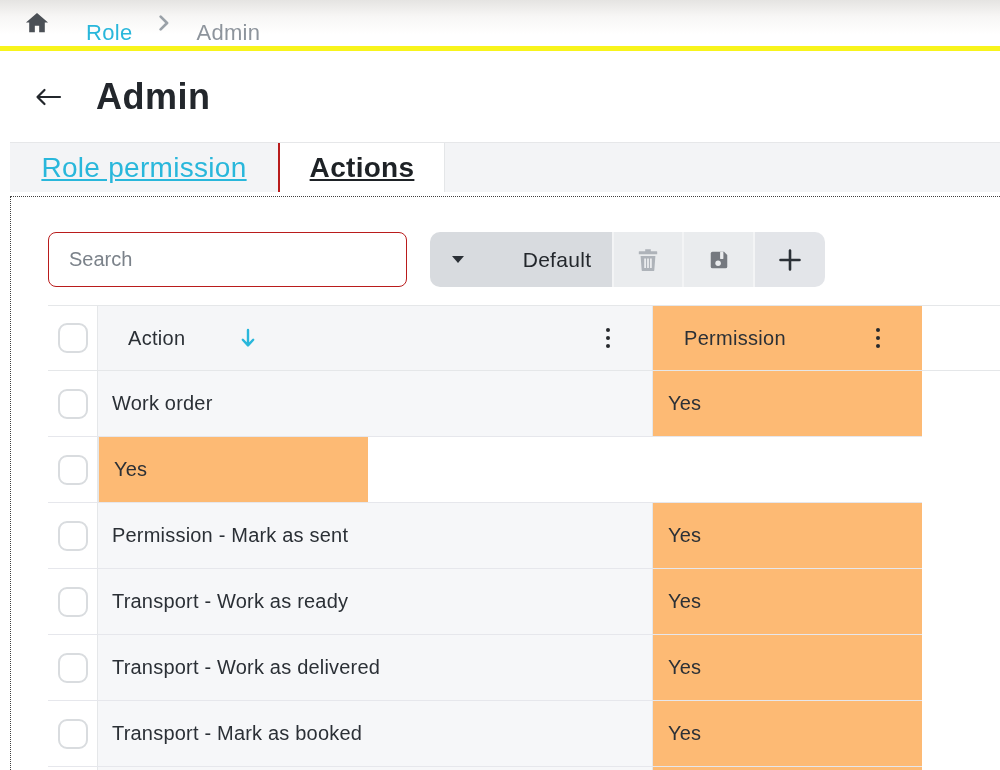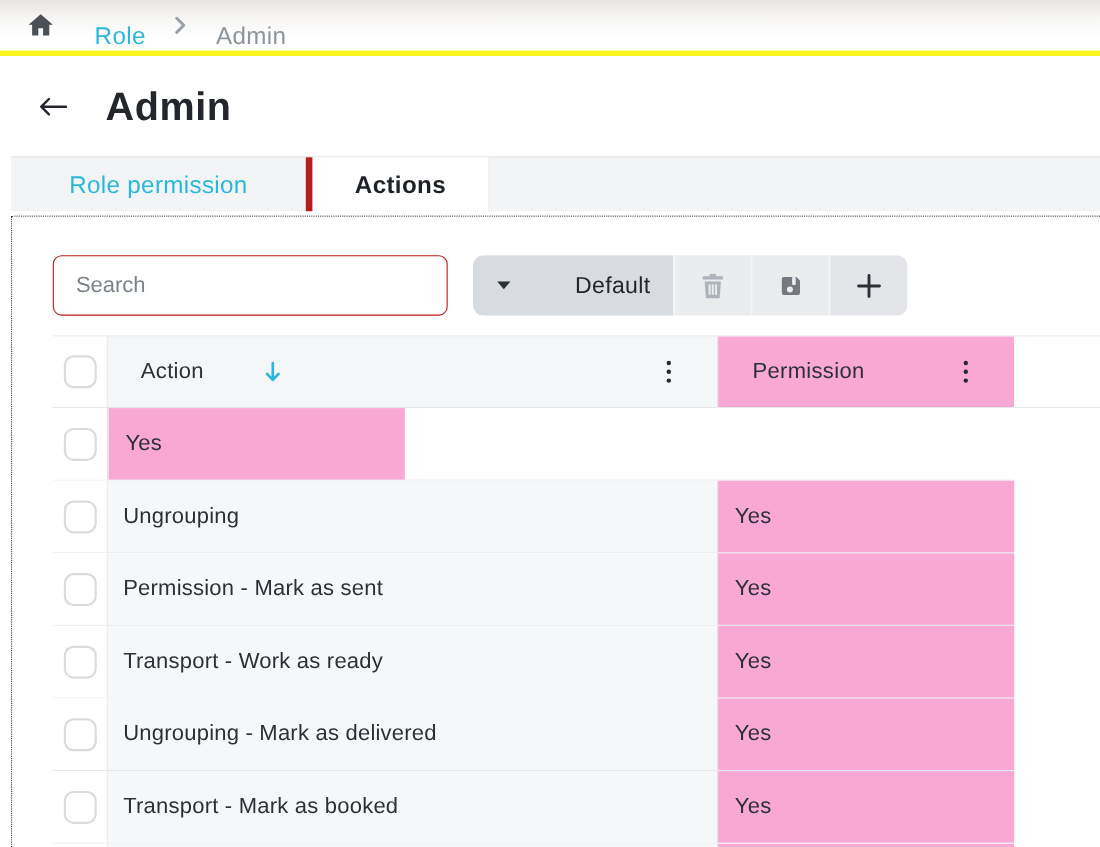--- a/index.html
+++ b/index.html
@@ -17,25 +17,25 @@
   .yellowbar { height:5px; background:#f8f41c; }
 
   
   .pagehead { height:91px; display:flex; align-items:center; padding-left:34px; background:#fff; }
   .backbtn { width:30px; height:22px; display:flex; align-items:center; cursor:pointer; }
   .pagetitle { margin-left:32px; font-size:36px; font-weight:600; letter-spacing:.5px; color:#23272c; }
 
   
   .tabbar { margin-left:10px; width:990px; height:50px; display:flex;
             background:#f3f4f6; border-top:1px solid #e6e7e9; }
-  .tab { display:flex; align-items:center; justify-content:center; font-size:22px;
-         letter-spacing:.3px; cursor:pointer; }
+  .tab { display:flex; align-items:center; justify-content:center; font-size:28px;
+         letter-spacing:.3px; cursor:pointer;text-decoration:underline; }
   .tab.inactive { width:268px; color:#29b7db; font-weight:500; }
   .tab.active { width:167px; background:#fff; color:#1e2226; font-weight:700;
-                border-left:6px solid #b91c1c; border-right:1px solid #e4e6e8; }
+                border-left:2px solid #b91c1c; border-right:1px solid #e4e6e8; }
 
   
   .panel { margin-left:10px; margin-top:4px; width:1150px; height:640px;
            border:1px dotted #404040; background:#fff; padding:35px 0 0 37px; }
 
   
   .toolrow { display:flex; align-items:center; }
   .search { width:359px; height:55px; border:1px solid #b91c1c; border-radius:8px;
             padding:0 20px; font-size:20px; color:#3a4046; outline:none;
             font-family:"Liberation Sans", sans-serif; background:#fff; }
@@ -48,21 +48,21 @@
   .seg.save  { width:71px; background:#eaecee; border-left:2px solid #f3f4f5; }
   .seg.add   { width:72px; background:#e3e5e9; border-left:2px solid #f3f4f5; }
 
   
   .grid { margin-top:18px; }
   .grid-header { display:flex; width:1012px; height:66px;
                  border-top:1px solid #e5e7e9; border-bottom:1px solid #e5e7e9; background:#fff; }
   .hcell, .cell { display:flex; align-items:center; }
   .col-check { width:50px; justify-content:center; border-right:1px solid #e5e7e9; background:#fff; }
   .col-action { width:554px; padding-left:14px; background:#f5f6f8; }
-  .col-perm { width:270px; padding-left:15px; border-left:1px solid #e5e7e9; background:#f9a8d4; }
+  .col-perm { width:270px; padding-left:15px; border-left:1px solid #e5e7e9; background:#fdba74; }
   .col-filler { flex:1; background:#fff; }
   .htext { font-size:20px; font-weight:500; color:#2b3036; letter-spacing:.3px;margin-left:16px; }
   .sorticon { margin-left:55px; display:flex; align-items:center; cursor:pointer; }
   .spacer { flex:1; }
   .kebab { display:flex; flex-direction:column; align-items:center; gap:4px;
            padding:6px; margin-right:36px; cursor:pointer; }
   .kebab i { width:4px; height:4px; border-radius:50%; background:#26292d; }
 
   .row { display:flex; width:874px; height:66px; border-bottom:1px solid #e6e7ec; background:#fff; }
   .row .col-action { background:#f6f7f9; }
@@ -179,31 +179,31 @@
           </span>
       </div>
       <div class="hcell col-filler"></div>
     </div>
 
     <div>
   <div class="row">
     <div class="cell col-check">
       <div class="checkbox"></div>
     </div>
-    <div class="cell col-perm">
-      <span class="ctext">Yes</span>
-    </div>
-  </div>
-
-  <div class="row">
-    <div class="cell col-check">
-      <div class="checkbox"></div>
-    </div>
-    <div class="cell col-action">
-      <span class="ctext">Ungrouping</span>
+    <div class="cell col-action">
+      <span class="ctext">Work order</span>
+    </div>
+    <div class="cell col-perm">
+      <span class="ctext">Yes</span>
+    </div>
+  </div>
+
+  <div class="row">
+    <div class="cell col-check">
+      <div class="checkbox"></div>
     </div>
     <div class="cell col-perm">
       <span class="ctext">Yes</span>
     </div>
   </div>
 
   <div class="row">
     <div class="cell col-check">
       <div class="checkbox"></div>
     </div>
@@ -225,21 +225,21 @@
     <div class="cell col-perm">
       <span class="ctext">Yes</span>
     </div>
   </div>
 
   <div class="row">
     <div class="cell col-check">
       <div class="checkbox"></div>
     </div>
     <div class="cell col-action">
-      <span class="ctext">Ungrouping - Mark as delivered</span>
+      <span class="ctext">Transport - Work as delivered</span>
     </div>
     <div class="cell col-perm">
       <span class="ctext">Yes</span>
     </div>
   </div>
 
   <div class="row">
     <div class="cell col-check">
       <div class="checkbox"></div>
     </div>

